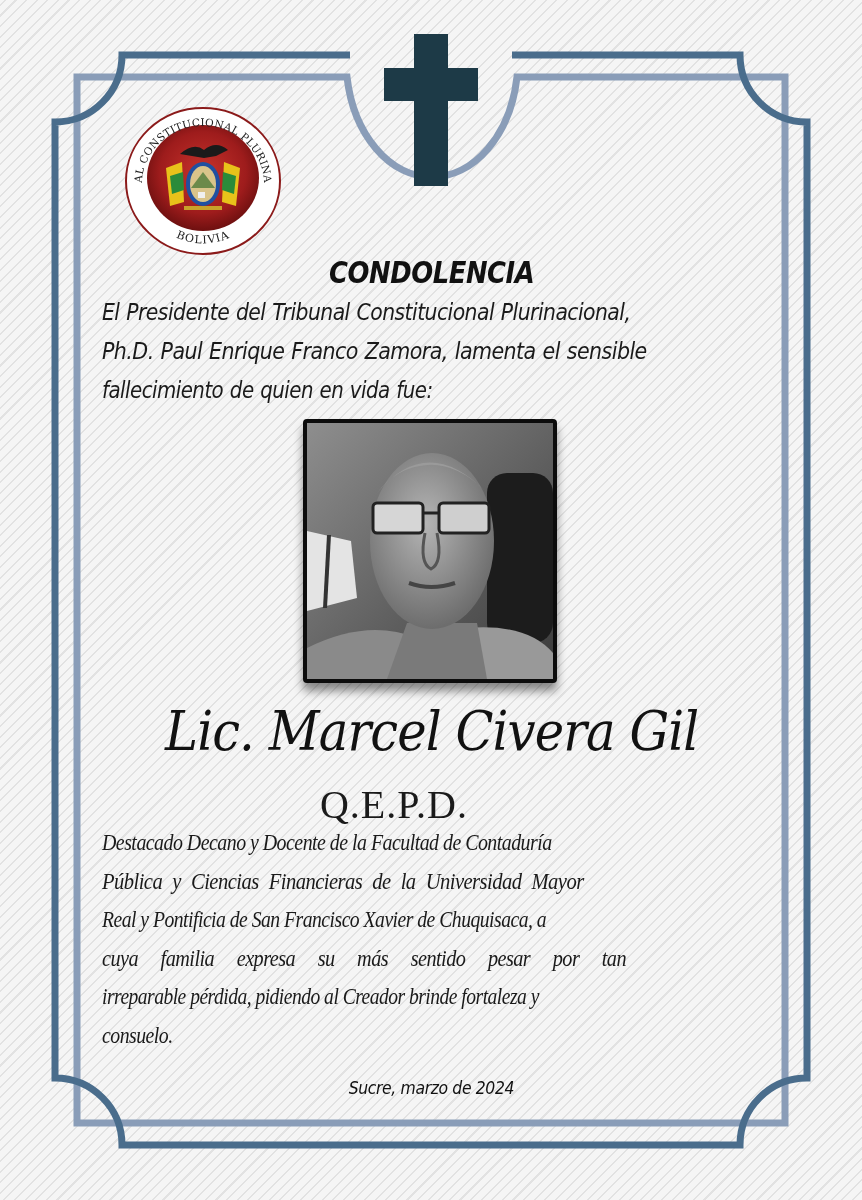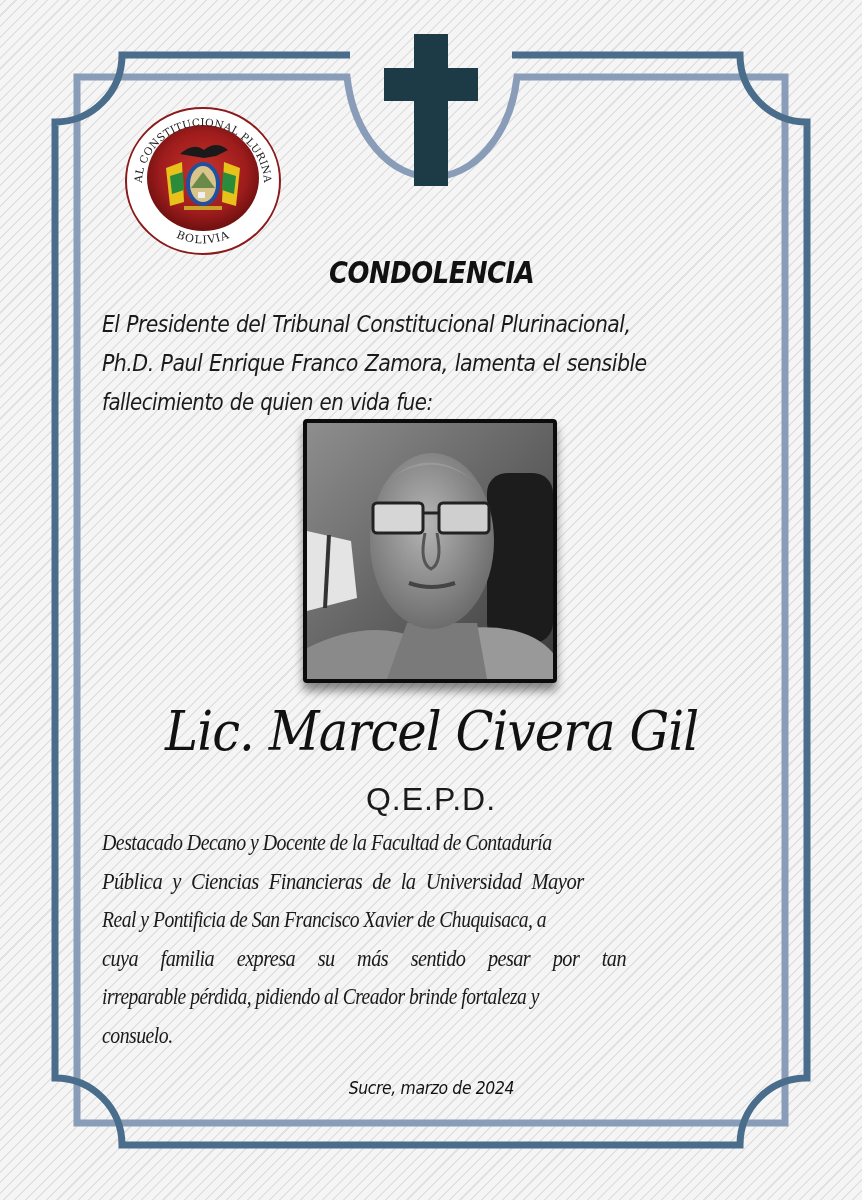--- a/index.html
+++ b/index.html
@@ -55,21 +55,21 @@
       position: absolute;
       left: 102px;
       width: 670px;
       font-family: "DejaVu Sans", sans-serif;
       font-style: italic;
       color: #1a1a1a;
       text-align: justify;
       text-align-last: left;
     }
     .intro {
-      top: 305px;
+      top: 293px;
       font-size: 22.5px;
       line-height: 39px;
       letter-spacing: -0.6px;
       word-spacing: 1px;
     }
     .intro .line, .body-text .line {
       display: block;
       white-space: nowrap;
       transform-origin: 0 0;
     }
@@ -103,25 +103,25 @@
       font-style: italic;
       font-size: 54px;
       color: #111;
       letter-spacing: -1px;
       transform: scaleX(0.92);
       transform-origin: 440px 0;
     }
     .qepd {
       position: absolute;
       left: 0;
-      width: 862px;
+      width: 788px;
       top: 781px;
       text-align: center;
-      font-family: Liberation Sans, sans-serif;
-      font-size: 32px;
+      font-family: Liberation Serif, serif;
+      font-size: 40px;
       letter-spacing: 1px;
       color: #1a1a1a;
     }
     .dateline {
       position: absolute;
       left: 0;
       width: 862px;
       top: 1078px;
       text-align: center;
       font-family: "DejaVu Sans", sans-serif;

